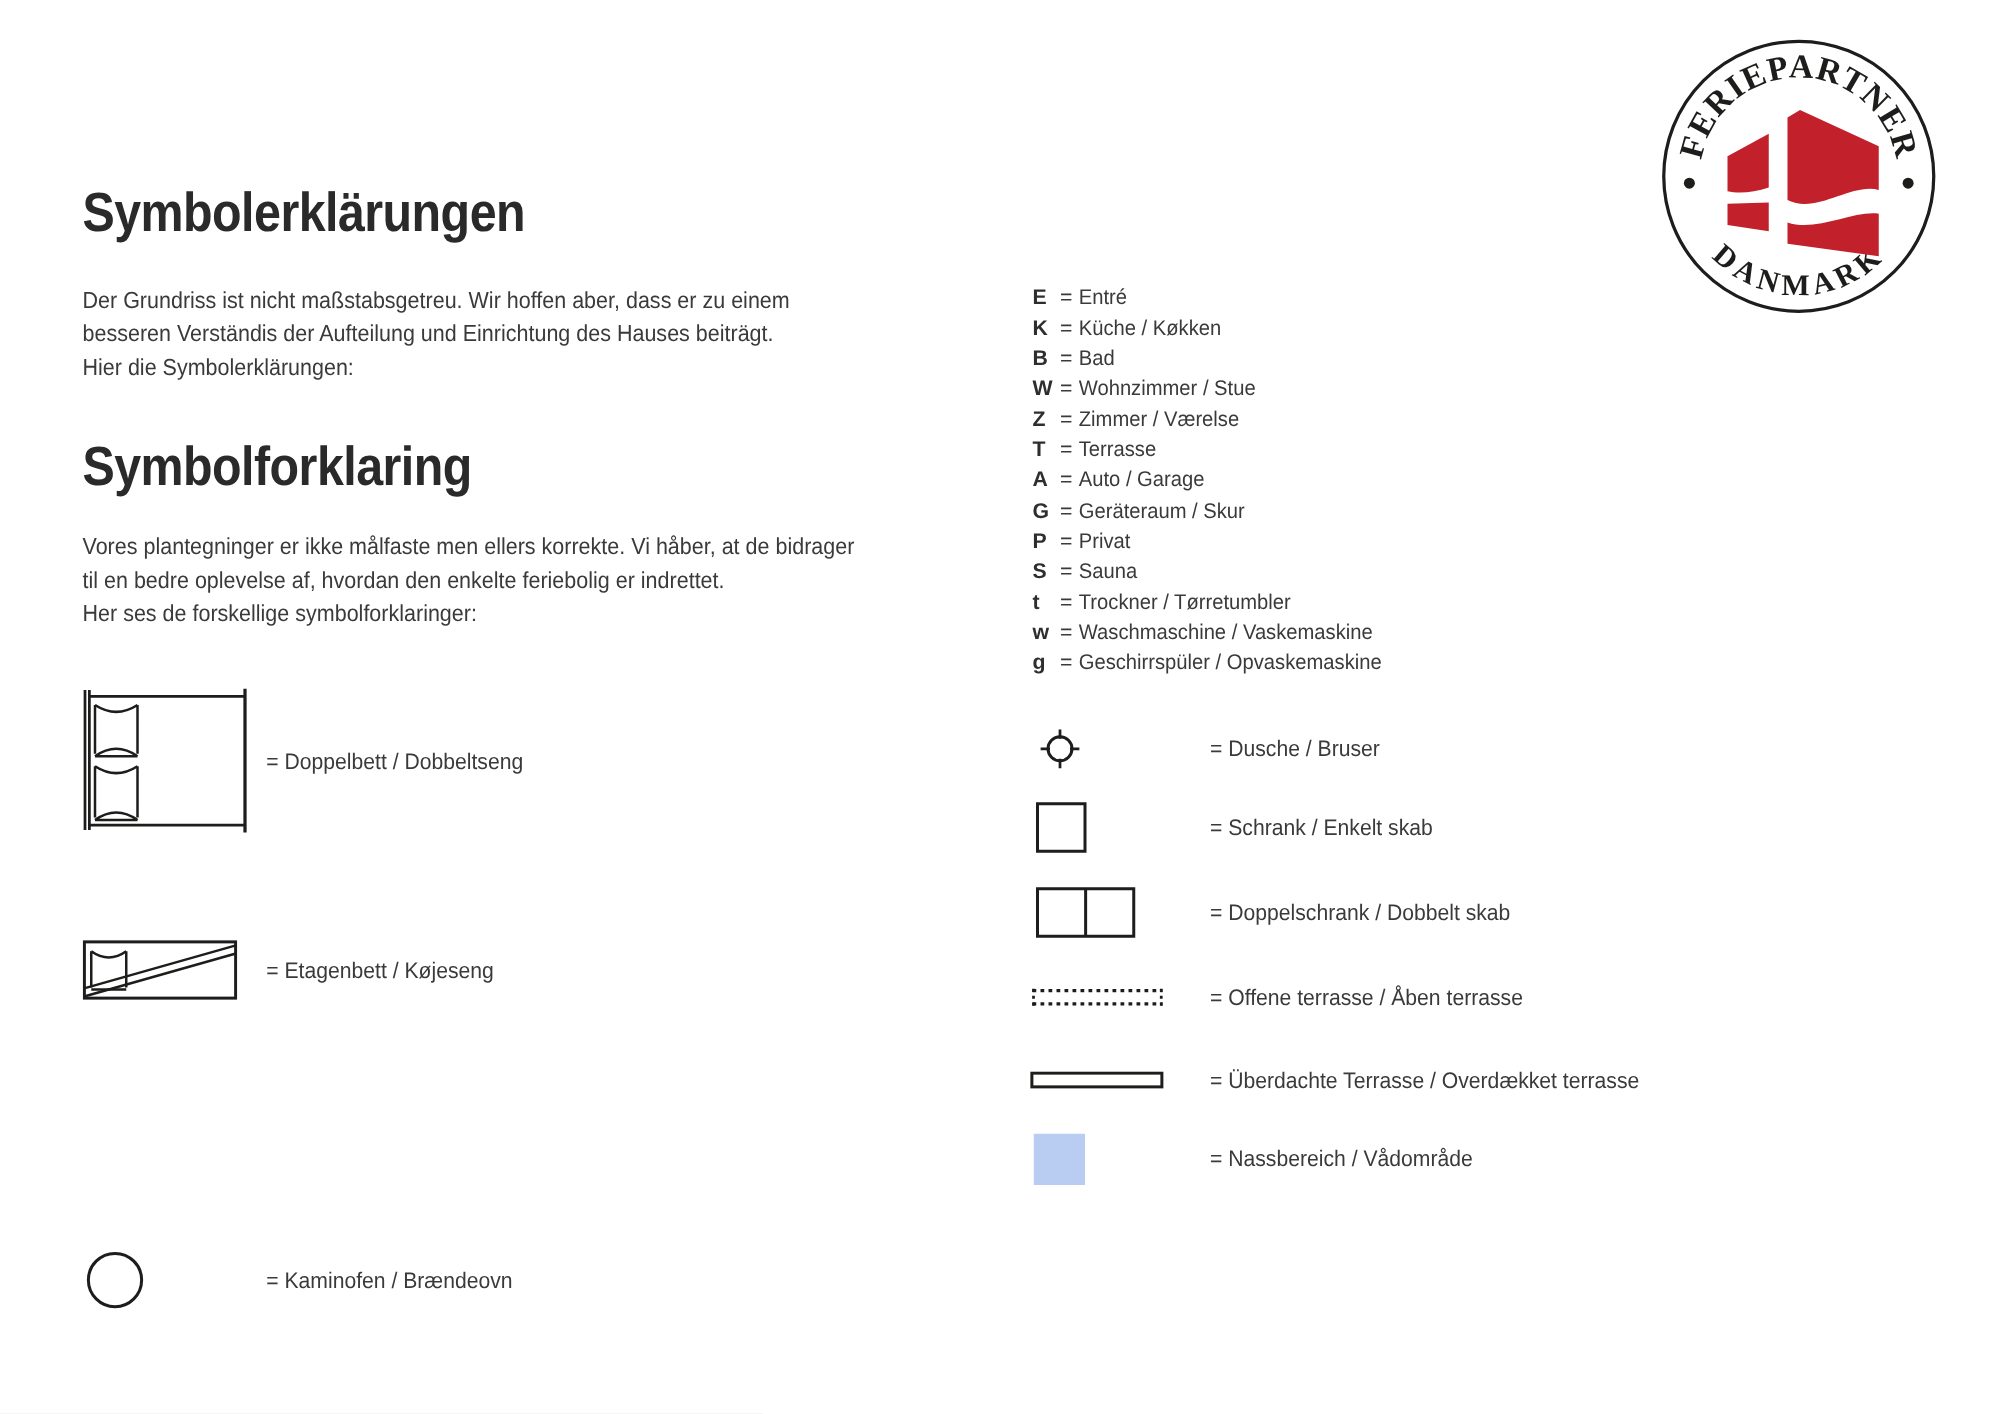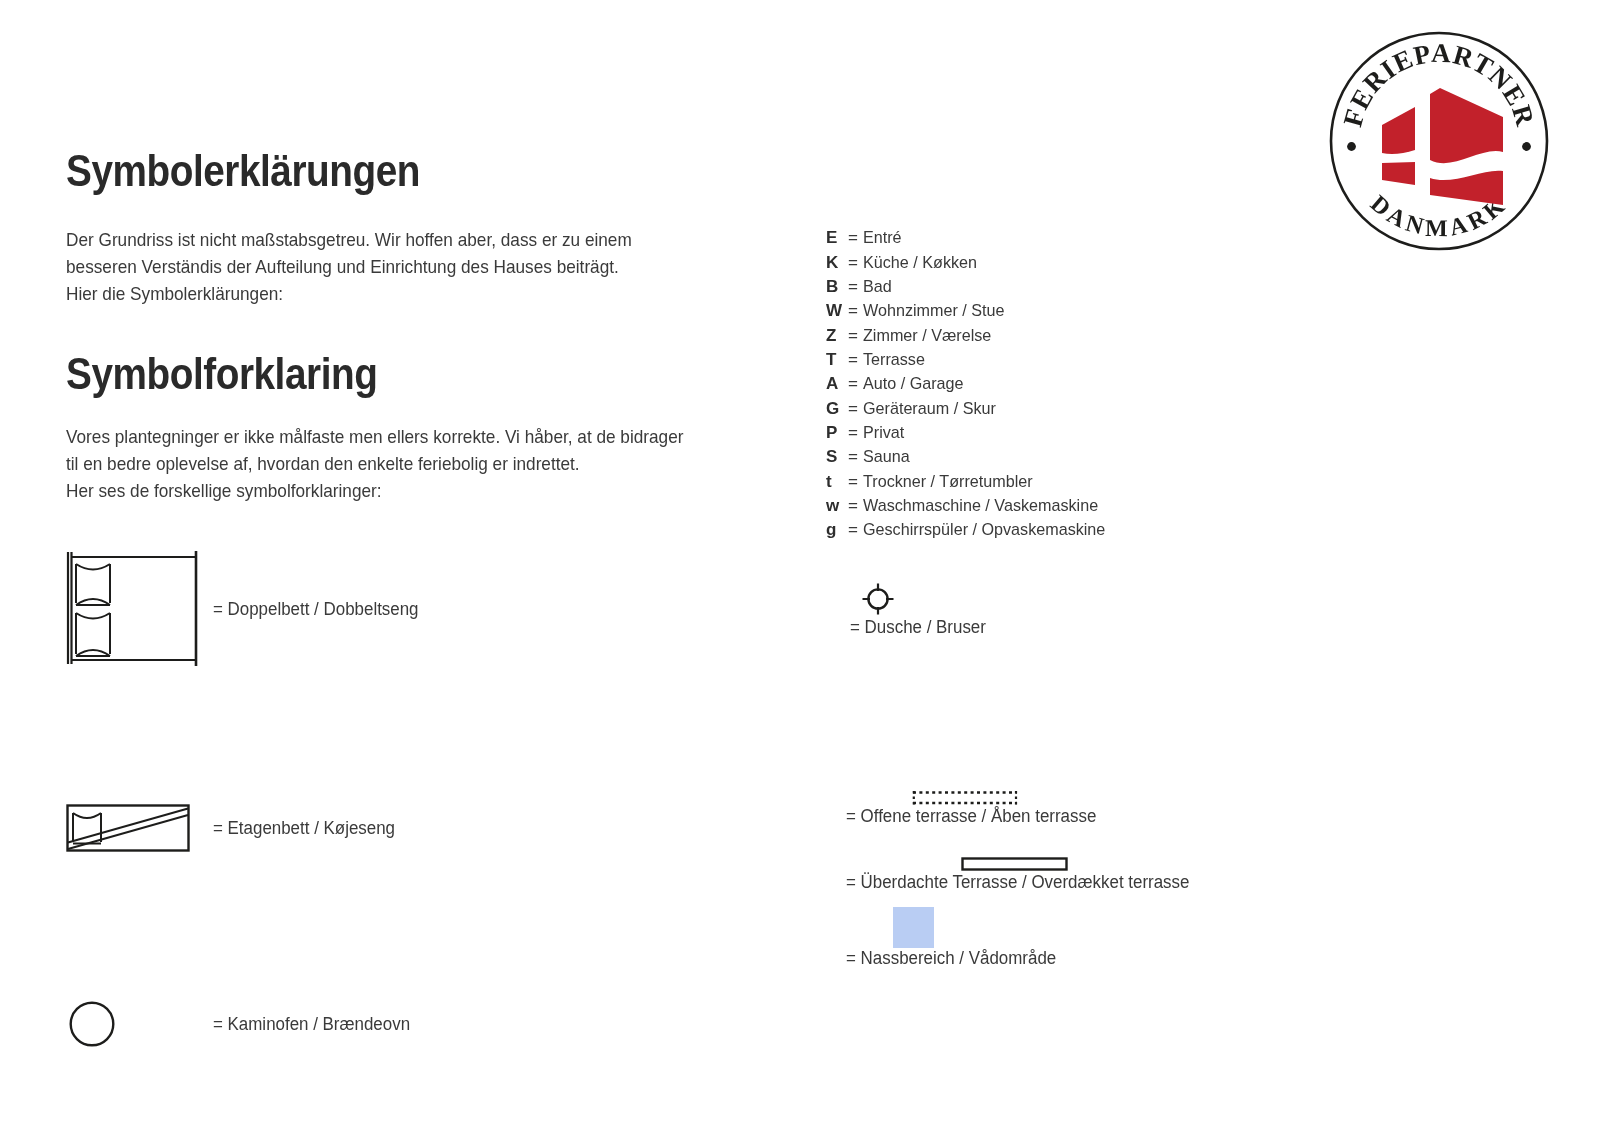--- a/index.html
+++ b/index.html
@@ -21,21 +21,21 @@
   }
   
   .abbrev{position:absolute;left:826px;top:226px;}
   .abbrev .arow{display:flex;align-items:center;height:24.35px;font-size:17px;color:#3a3a3a;}
   .abbrev .lt{width:22px;font-weight:700;color:#2e2e2e;flex:none;}
   .abbrev .eq{width:15px;flex:none;color:#3a3a3a;}
   .abbrev .tx{white-space:nowrap;transform:scaleX(.95);transform-origin:0 50%;}
   
   .row{position:absolute;display:flex;align-items:center;}
   .row-l{left:66px;}
-  .row-r{left:846px;flex-direction:column;}
+  .row-r{left:816px;}
   .symcell{flex:none;display:flex;align-items:center;}
   .w147{width:147px;} .w152{width:152px;}
   .lbl{
     font-size:18px;color:#3a3a3a;white-space:nowrap;
     transform:scaleX(.94);transform-origin:0 50%;
   }
   
   .icon path,.icon rect,.icon line,.icon circle{
     fill:none;stroke:var(--ink,#1d1d1b);
   }
@@ -135,21 +135,21 @@
         <path d="M5.5,7 H130 M5.5,110 H130" stroke-width="2.2"></path>
         <path d="M130,1 V116" stroke-width="2.6"></path>
         <path d="M10,14 V53 M44,14 V53 M10,14 Q27,25 44,14 M10,55 Q27,43 44,55 M10,55 H44" stroke-width="2"></path>
         <path d="M10,63 V104 M44,63 V104 M10,63 Q27,74 44,63 M10,106 Q27,94 44,106 M10,106 H44" stroke-width="2"></path>
       </svg>
     </div>
     <div class="lbl">= Doppelbett / Dobbeltseng</div>
   </div>
 
 
-  <div class="row row-l" style="top:804px;height:48px">
+  <div class="row row-l" style="top:752px;height:48px">
     <div class="symcell w147">
       <svg class="icon" width="124" height="48" viewBox="0 0 124 48">
         <rect x="1.5" y="1.5" width="121" height="45" stroke-width="2.4"></rect>
         <path d="M7,9 V38 M35,9 V38 M7,9 Q21,19 35,9 M7,39.5 H35" stroke-width="2"></path>
         <path d="M2,45 L122,11 M2,38.5 L122,4.5" stroke-width="2"></path>
       </svg>
     </div>
     <div class="lbl">= Etagenbett / Køjeseng</div>
   </div>
 
@@ -166,21 +166,38 @@
   <div class="row row-r" style="top:581px;height:36px">
     <div class="symcell w152">
       <svg class="icon" style="margin-left:14px" width="36" height="36" viewBox="0 0 36 36">
         <circle cx="18" cy="18" r="9.6" stroke-width="2.4"></circle>
         <path d="M18,2.5 V10 M18,26 V33.5 M2.5,18 H10 M26,18 H33.5" stroke-width="2.2"></path>
       </svg>
     </div>
     <div class="lbl">= Dusche / Bruser</div>
   </div>
 
-
+  <div class="row row-r" style="top:641px;height:42px">
+    <div class="symcell w152">
+      <svg class="icon" style="margin-left:12px" width="42" height="42" viewBox="0 0 42 42">
+        <rect x="2" y="2" width="38" height="38" stroke-width="2.4"></rect>
+      </svg>
+    </div>
+    <div class="lbl">= Schrank / Enkelt skab</div>
+  </div>
+
+  <div class="row row-r" style="top:709px;height:42px">
+    <div class="symcell w152">
+      <svg class="icon" style="margin-left:12px" width="81" height="42" viewBox="0 0 81 42">
+        <rect x="2" y="2" width="77" height="38" stroke-width="2.4"></rect>
+        <path d="M40.5,2 V40" stroke-width="2.4"></path>
+      </svg>
+    </div>
+    <div class="lbl">= Doppelschrank / Dobbelt skab</div>
+  </div>
 
   <div class="row row-r" style="top:790px;height:16px">
     <div class="symcell w152">
       <svg class="icon" style="margin-left:8px" width="108" height="16" viewBox="0 0 108 16">
         <line x1="2" y1="2.5" x2="106" y2="2.5" stroke-width="2.6" stroke-dasharray="3 3.4"></line>
         <line x1="2" y1="13" x2="106" y2="13" stroke-width="2.6" stroke-dasharray="3 3.4"></line>
         <line x1="2.8" y1="1" x2="2.8" y2="15" stroke-width="2.2" stroke-dasharray="2.5 3"></line>
         <line x1="105" y1="1" x2="105" y2="15" stroke-width="2.2" stroke-dasharray="2.5 3"></line>
       </svg>
     </div>

